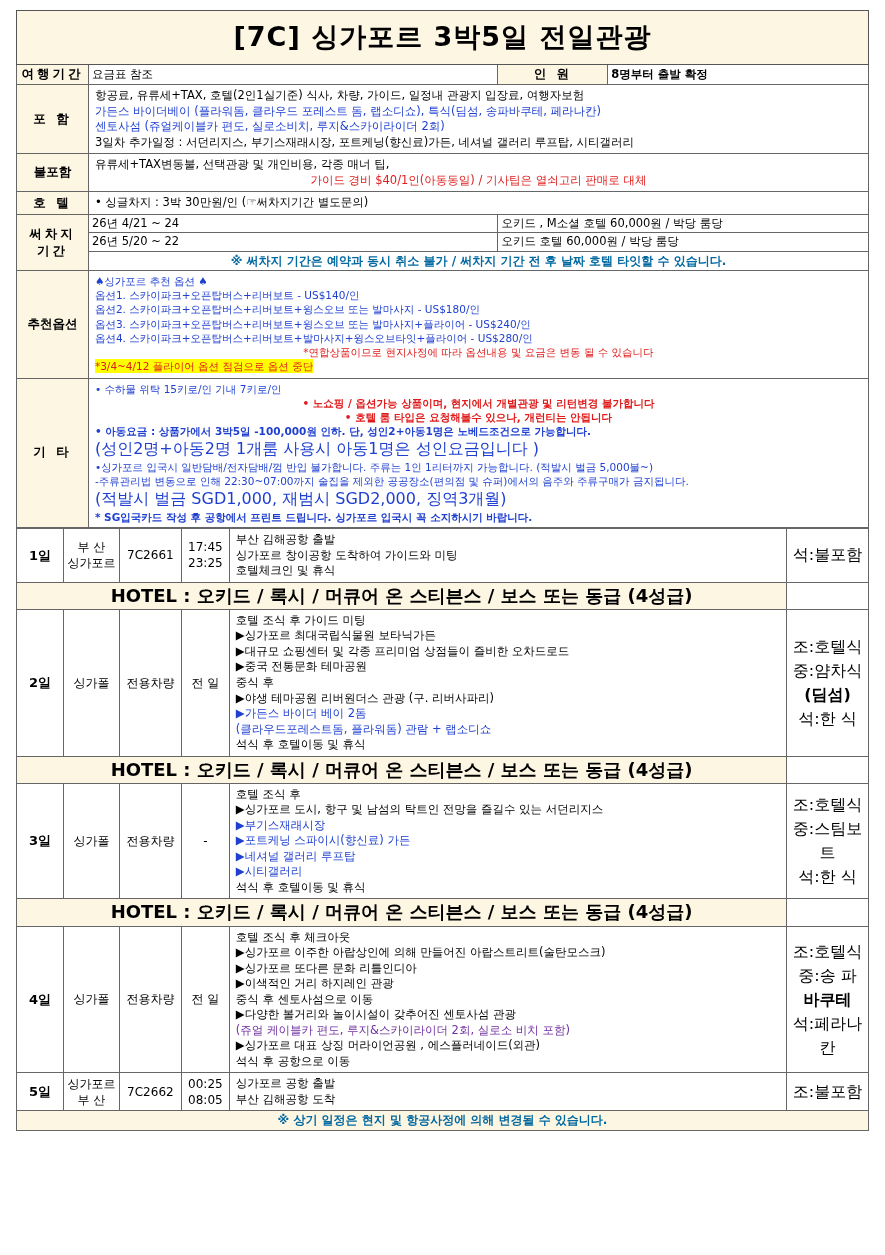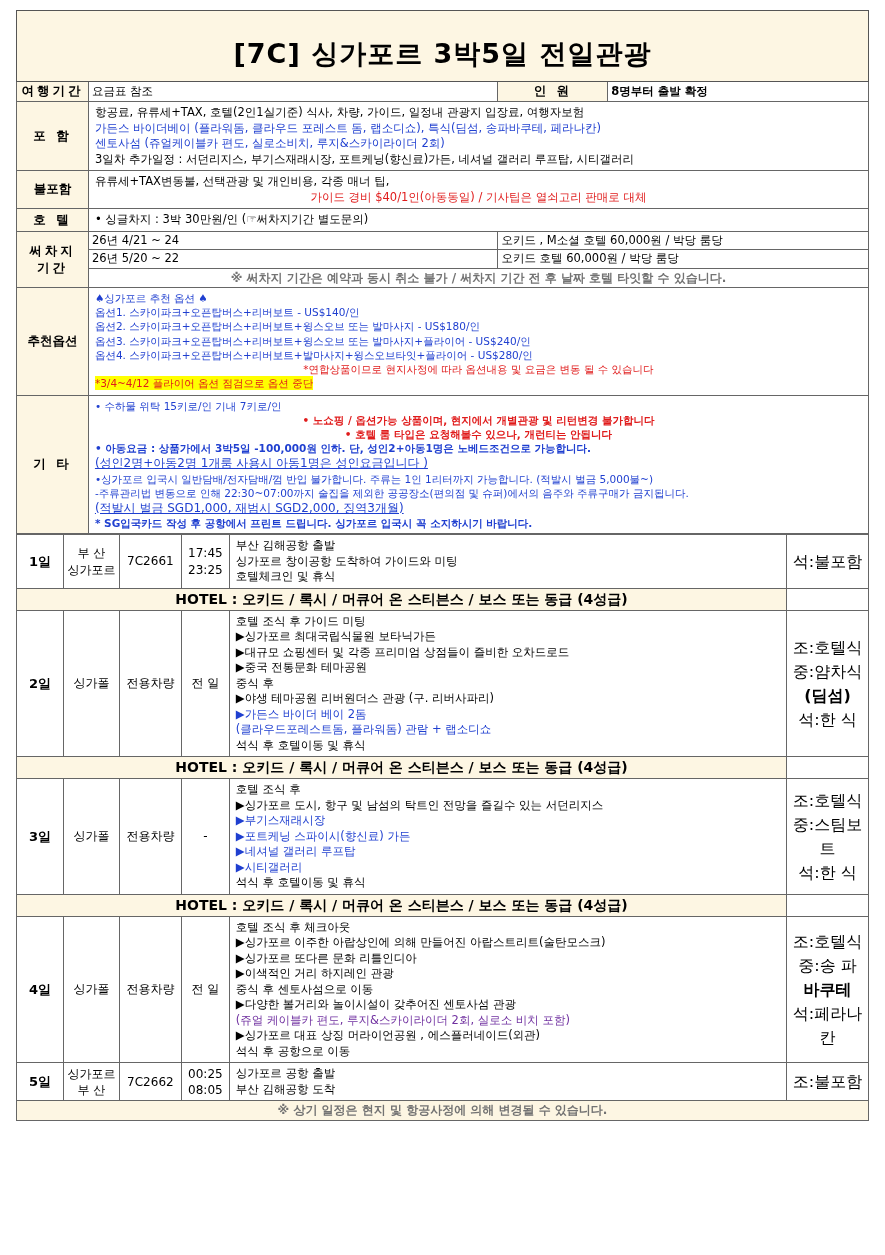--- a/index.html
+++ b/index.html
@@ -2,35 +2,35 @@
 <html><head>
 <meta charset="utf-8">
 <style>
   html,body{margin:0;padding:0;background:#ffffff;}
   body{font-family:"DejaVu Sans","Liberation Sans",sans-serif;}
   #page{width:885px;min-height:1255px;position:relative;background:#fff;padding:0;box-sizing:border-box;}
   table{border-collapse:collapse;}
   .sheet{width:853px;margin:10px auto 0 auto;}
   .b{border:1px solid #5a5a5a;}
   td,th{border:1px solid #666;padding:1px 3px;vertical-align:middle;font-size:11.5px;color:#000;line-height:1.35;}
-  .title-cell{background:#fdf6e3;text-align:center;font-size:27px;font-weight:bold;letter-spacing:1px;padding:25px 0 9px 0;border:1px solid #555;}
+  .title-cell{background:#fdf6e3;text-align:center;font-size:27px;font-weight:bold;letter-spacing:1px;padding:8px 0 9px 0;border:1px solid #555;}
   .lbl{background:#fdf6e3;text-align:center;font-weight:bold;font-size:12.5px;letter-spacing:3px;margin-left:19px;}
   .lbl2{background:#fdf6e3;text-align:center;font-weight:bold;font-size:12.5px;}
   .ctr{text-align:left;}
   .left{text-align:left;}
   .blue{color:#1f3fd0;}
   .red{color:#e01b1b;text-align:center;}
   .purple{color:#7030a0;}
   .bold{font-weight:bold;}
   .small{font-size:10.5px;}
-  .xsmall{font-size:12px;text-decoration:underline;}
-  .hotelrow{background:#fdf6e3;text-align:center;font-weight:bold;font-size:14px;}
+  .xsmall{font-size:16px;}
+  .hotelrow{background:#fdf6e3;text-align:center;font-weight:bold;font-size:18px;}
   .hdr{background:#fdf6e3;text-align:center;font-weight:bold;font-size:12.5px;}
   .line{display:block;}
-  .note{color:#737373;text-align:center;font-weight:bold;font-size:12px;background:#fdf6e3;}
+  .note{color:#0369a1;text-align:center;font-weight:bold;font-size:12px;background:#fdf6e3;}
   .idx{text-align:center;font-weight:bold;font-size:13px;}
   .meal{text-align:center;font-size:16px;line-height:1.5;}
   .daycell{text-align:center;font-size:12px;}
   .sec{padding:3px 6px;}
 </style>
 </head>
 <body>
 
 <div id="page">
 

